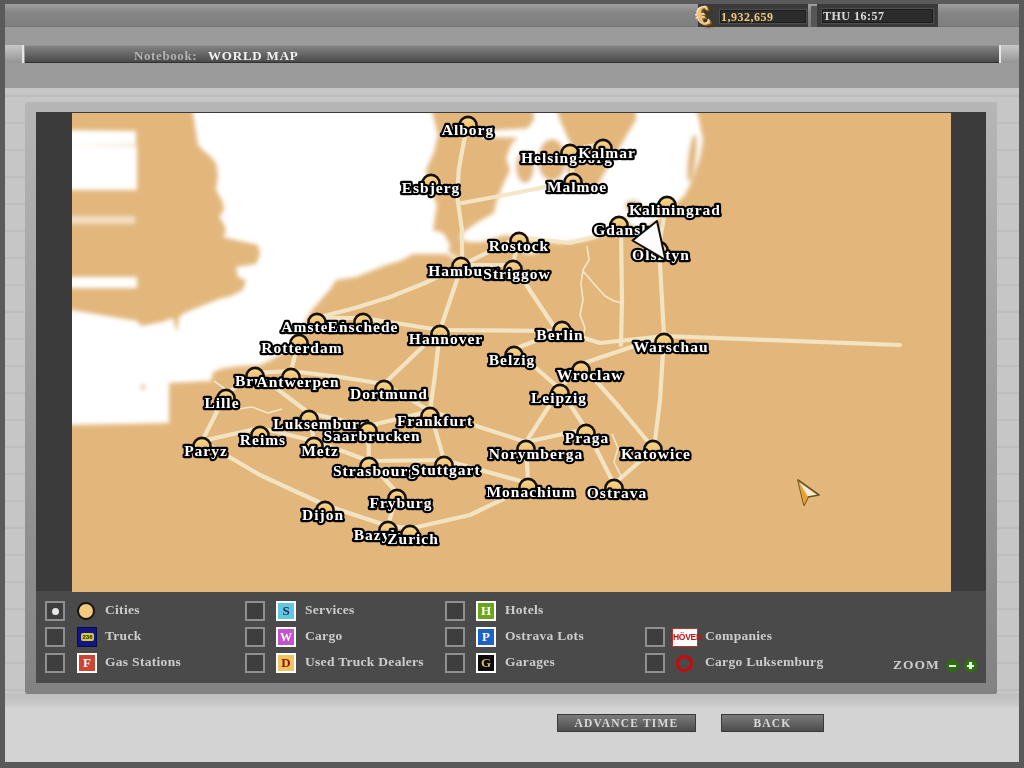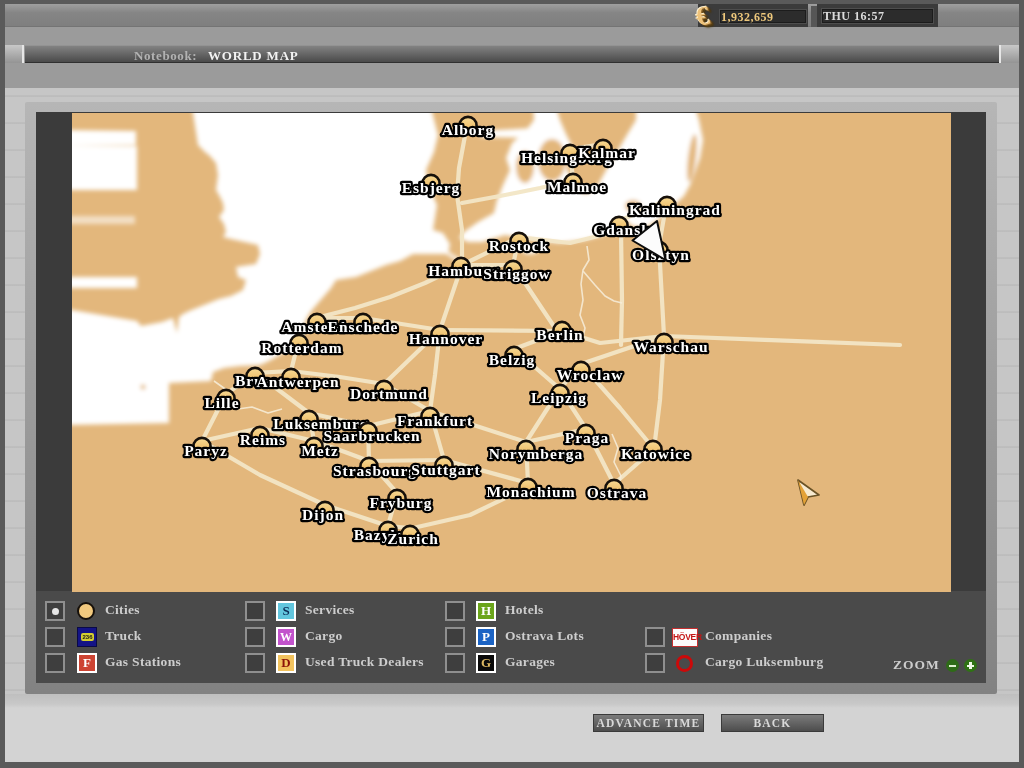--- a/index.html
+++ b/index.html
@@ -364,14 +364,14 @@
 <div style="position:absolute;left:671px;top:651px;width:17px;height:17px;border-radius:50%;border:3.6px solid #cc0909;box-sizing:border-box"></div>
 <div class="lt" style="left:700px;top:650px">Cargo Luksemburg</div>
 <div class="lt" style="left:888px;top:653px;letter-spacing:1px">ZOOM</div>
 <div class="zbtn" style="left:941px;background:#2e6b17">
       <div style="position:absolute;left:3px;top:5.5px;width:7px;height:2.5px;background:#dff0d0"></div>
     </div>
 <div class="zbtn" style="left:959px;background:#2f7214">
       <div style="position:absolute;left:3px;top:5.5px;width:7px;height:2.5px;background:#f0f8e8"></div>
       <div style="position:absolute;left:5.2px;top:3.2px;width:2.5px;height:7px;background:#f0f8e8"></div>
     </div>
-<div class="btn" style="left:588px;width:111px">ADVANCE TIME</div>
+<div class="btn" style="left:552px;width:139px">ADVANCE TIME</div>
 <div class="btn" style="left:716px;width:103px">BACK</div>
 </div>
 </body></html>

